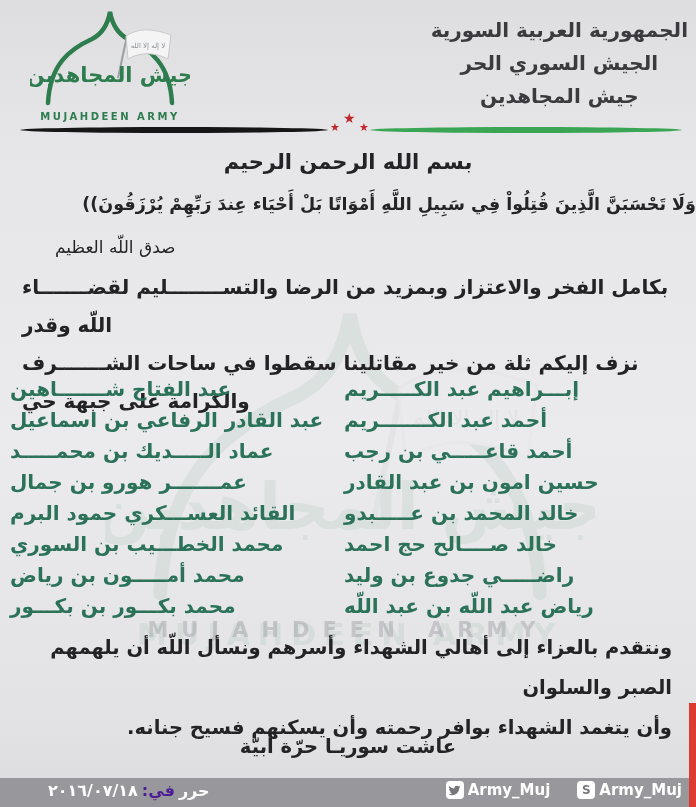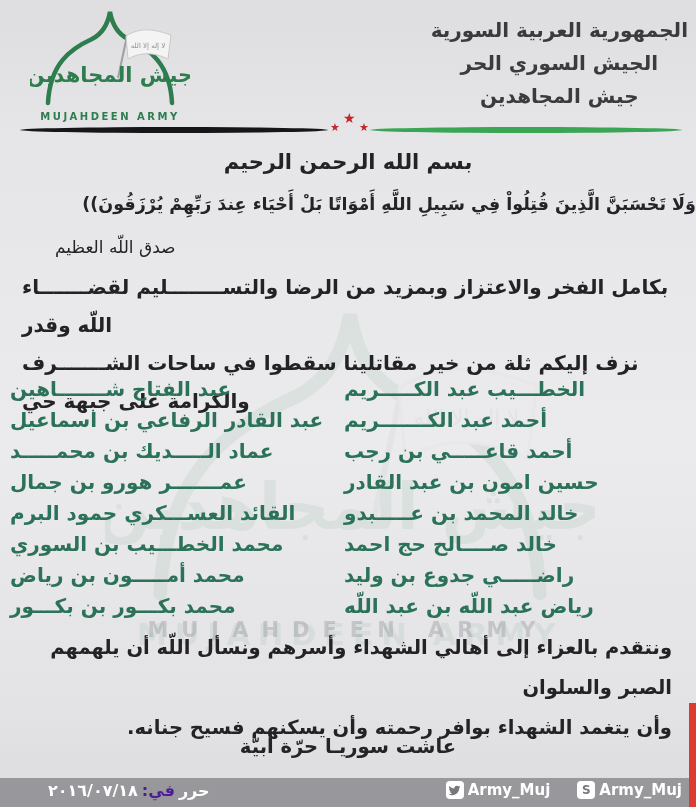--- a/index.html
+++ b/index.html
@@ -99,21 +99,21 @@
   <div class="basmala">بسم الله الرحمن الرحيم</div>
   <div class="verse">((وَلَا تَحْسَبَنَّ الَّذِينَ قُتِلُواْ فِي سَبِيلِ اللَّهِ أَمْوَاتًا بَلْ أَحْيَاء عِندَ رَبِّهِمْ يُرْزَقُونَ))</div>
   <div class="tasdiq">صدق اللّه العظيم</div>
 
   <div class="intro">
     <div>بكامل الفخر  والاعتزاز  وبمزيد من الرضا والتســــــــليم لقضـــــــاء اللّه وقدر</div>
     <div>نزف إليكم ثلة من خير مقاتلينا سقطوا في ساحات الشـــــــرف والكرامة على جبهة حي</div>
   </div>
 
   <ul class="names names-right">
-    <li>الخطـــيب عبد الكـــــريم</li>
+    <li>إبـــراهيم عبد الكـــــريم</li>
     <li>أحمد عبد الكـــــــريم</li>
     <li>أحمد قاعـــــي بن رجب</li>
     <li>حسين امون بن عبد القادر</li>
     <li>خالد المحمد بن عـــــبدو</li>
     <li>خالد صــــالح حج احمد</li>
     <li>راضـــــي جدوع بن وليد</li>
     <li>رياض عبد اللّه بن عبد اللّه</li>
   </ul>
   <ul class="names names-left">
     <li>عبد الفتاح شـــــــاهين</li>

